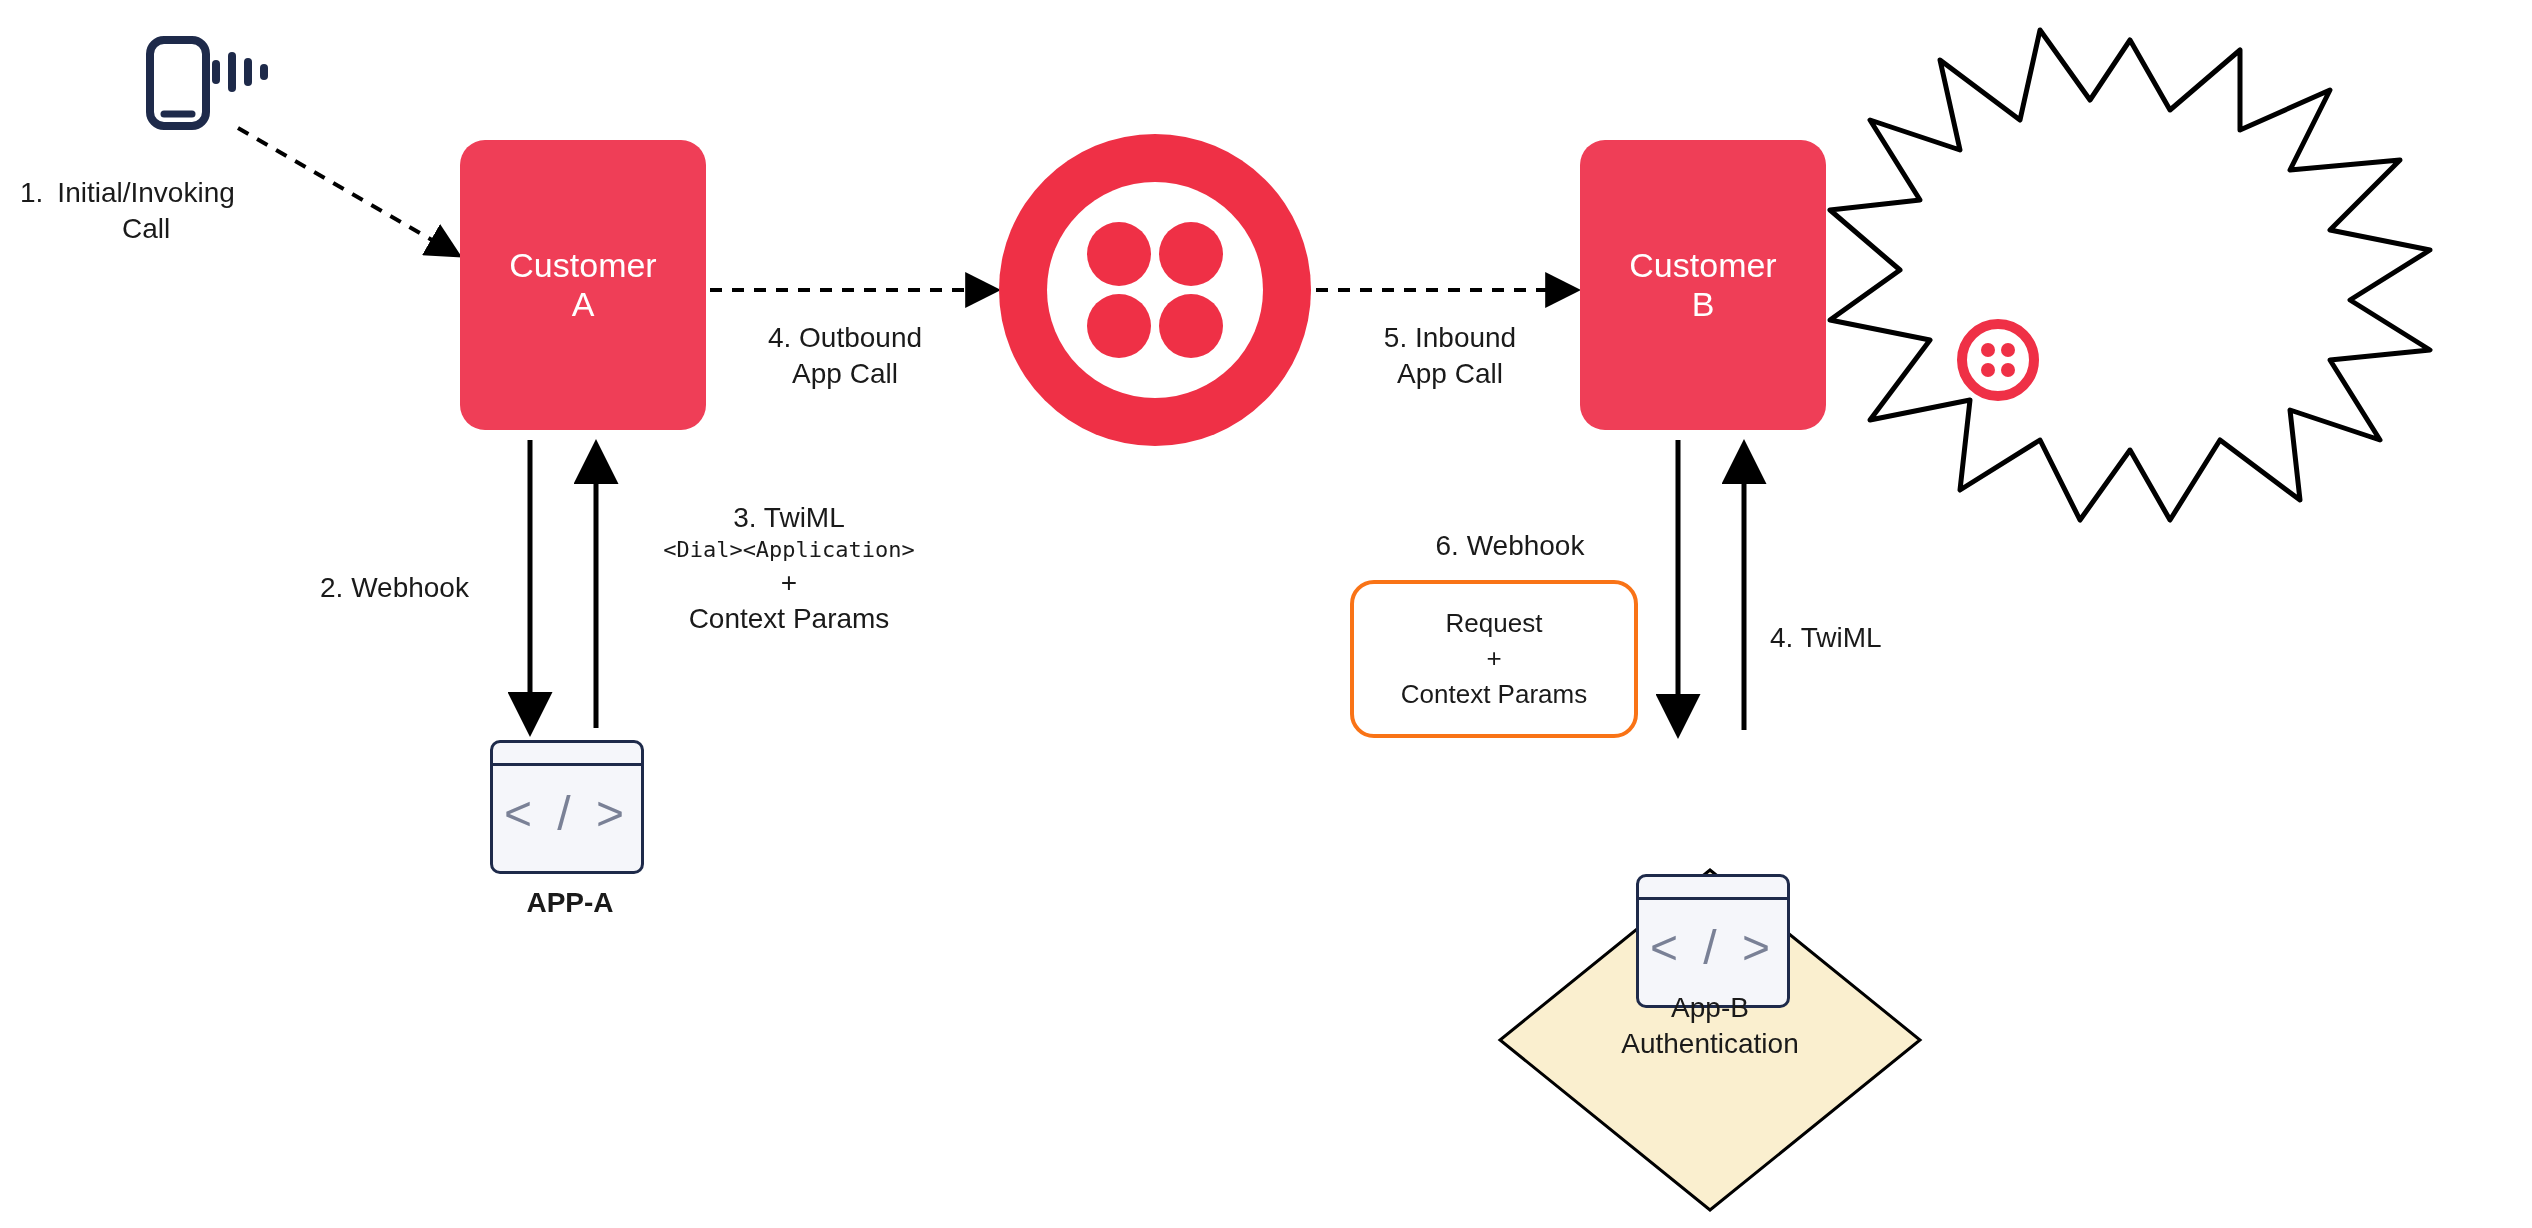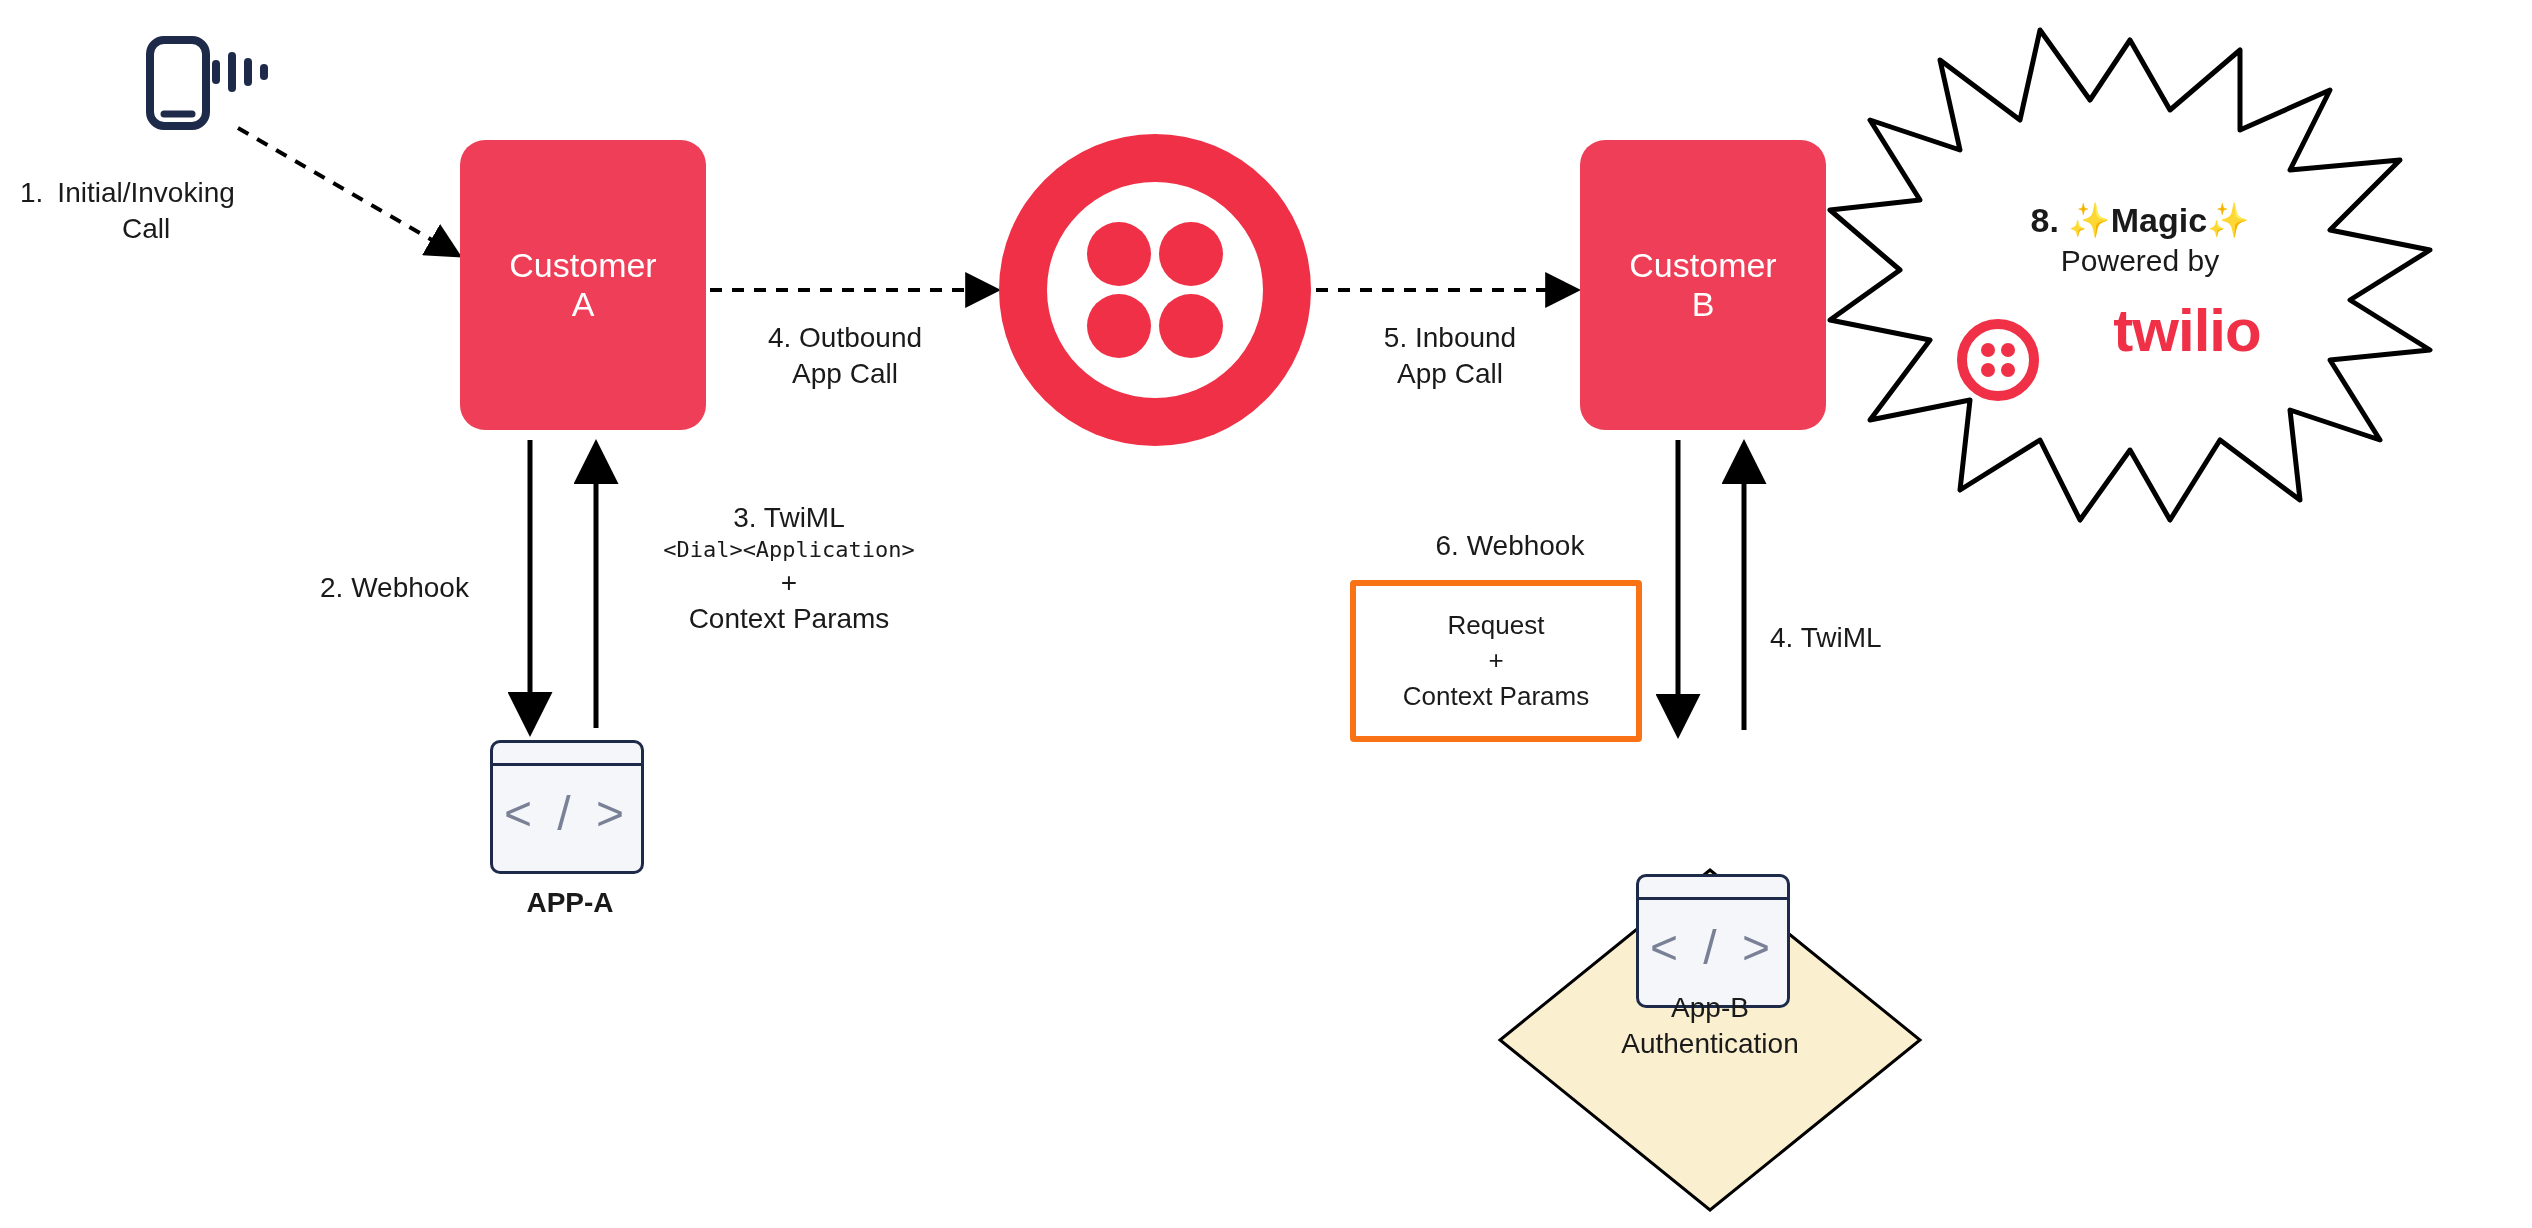--- a/index.html
+++ b/index.html
@@ -43,22 +43,22 @@
     top:20px; left:0; right:0;
     height:3px; background:#1e2a4a;
   }
   .code-txt{
     position:absolute; inset:0;
     display:flex; align-items:center; justify-content:center;
     font-size:48px; letter-spacing:6px; color:#7a8196; font-weight:300;
     padding-top:12px;
   }
   .bubble{
-    border:6px solid #f97316;
-    border-radius:4px;
+    border:4px solid #f97316;
+    border-radius:24px;
     background:#fff;
     display:flex; align-items:center; justify-content:center;
     text-align:center;
     font-size:26px; line-height:1.35;
   }
   .twilio-word{
     color:#ef3046; font-weight:800; font-size:60px; letter-spacing:-1px;
   }
 </style>
 </head>
@@ -182,22 +182,14 @@
 
   <div class="abs label" style="left:1340px; top:320px; width:220px;">
     <div>5. Inbound</div>
     <div>App Call</div>
   </div>
 
   <div class="abs label" style="left:1400px; top:528px; width:220px;">6. Webhook</div>
 
   <div class="abs label" style="left:1770px; top:620px; width:170px; text-align:left;">4. TwiML</div>
 
-  <div class="abs" style="left:1960px; top:200px; width:360px; text-align:center;">
-    <div style="font-size:34px; font-weight:700;">8. ✨Magic✨</div>
-    <div style="font-size:30px; margin-top:4px;">Powered by</div>
-    <div style="margin-top:18px; display:flex; align-items:center; justify-content:center; gap:14px;">
-      <span style="width:80px; display:inline-block;"></span>
-      <span class="twilio-word">twilio</span>
-    </div>
-  </div>
 
 </div>
 
 </body></html>

